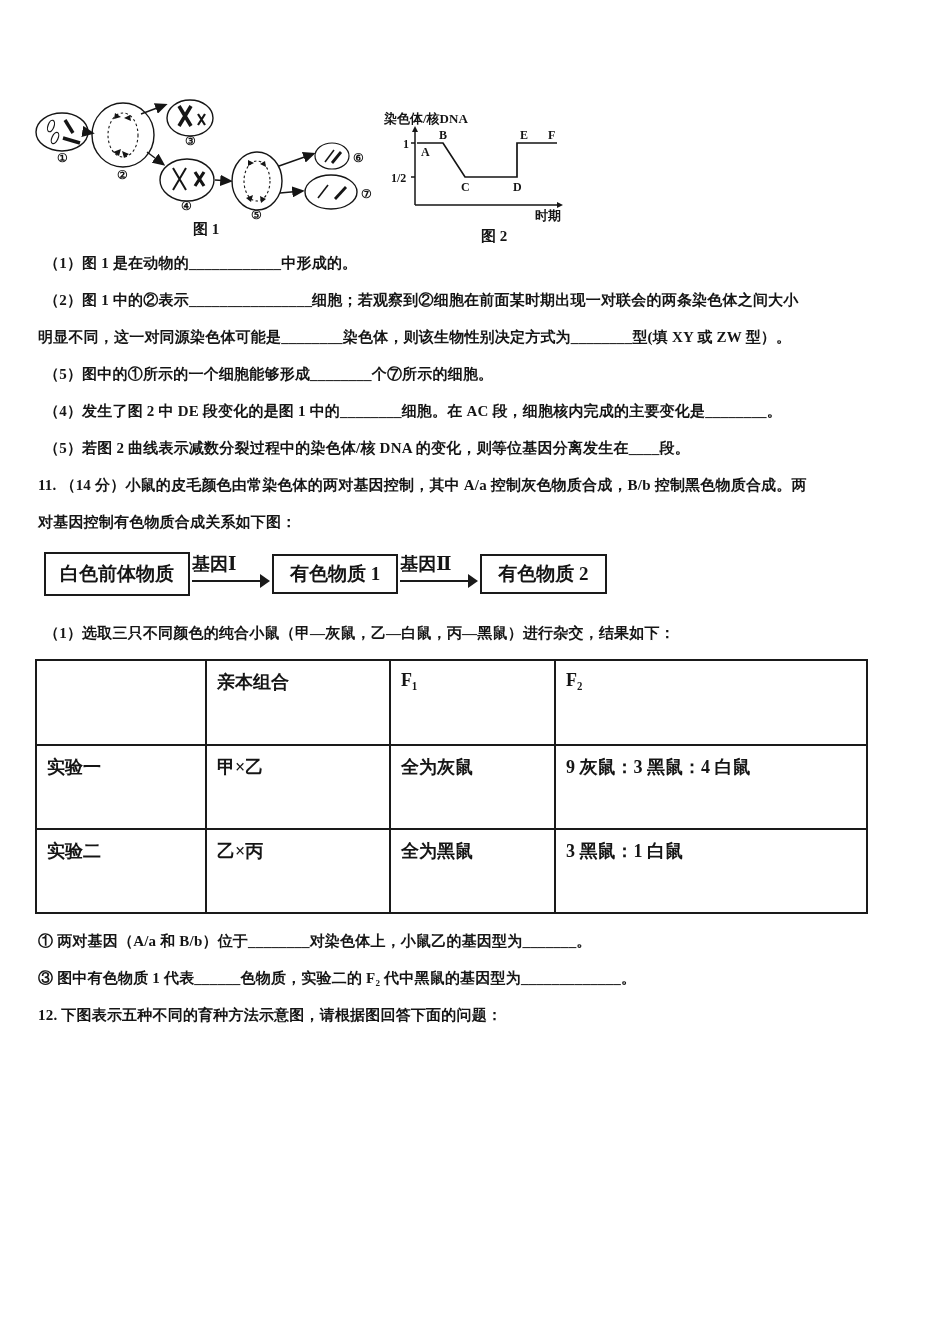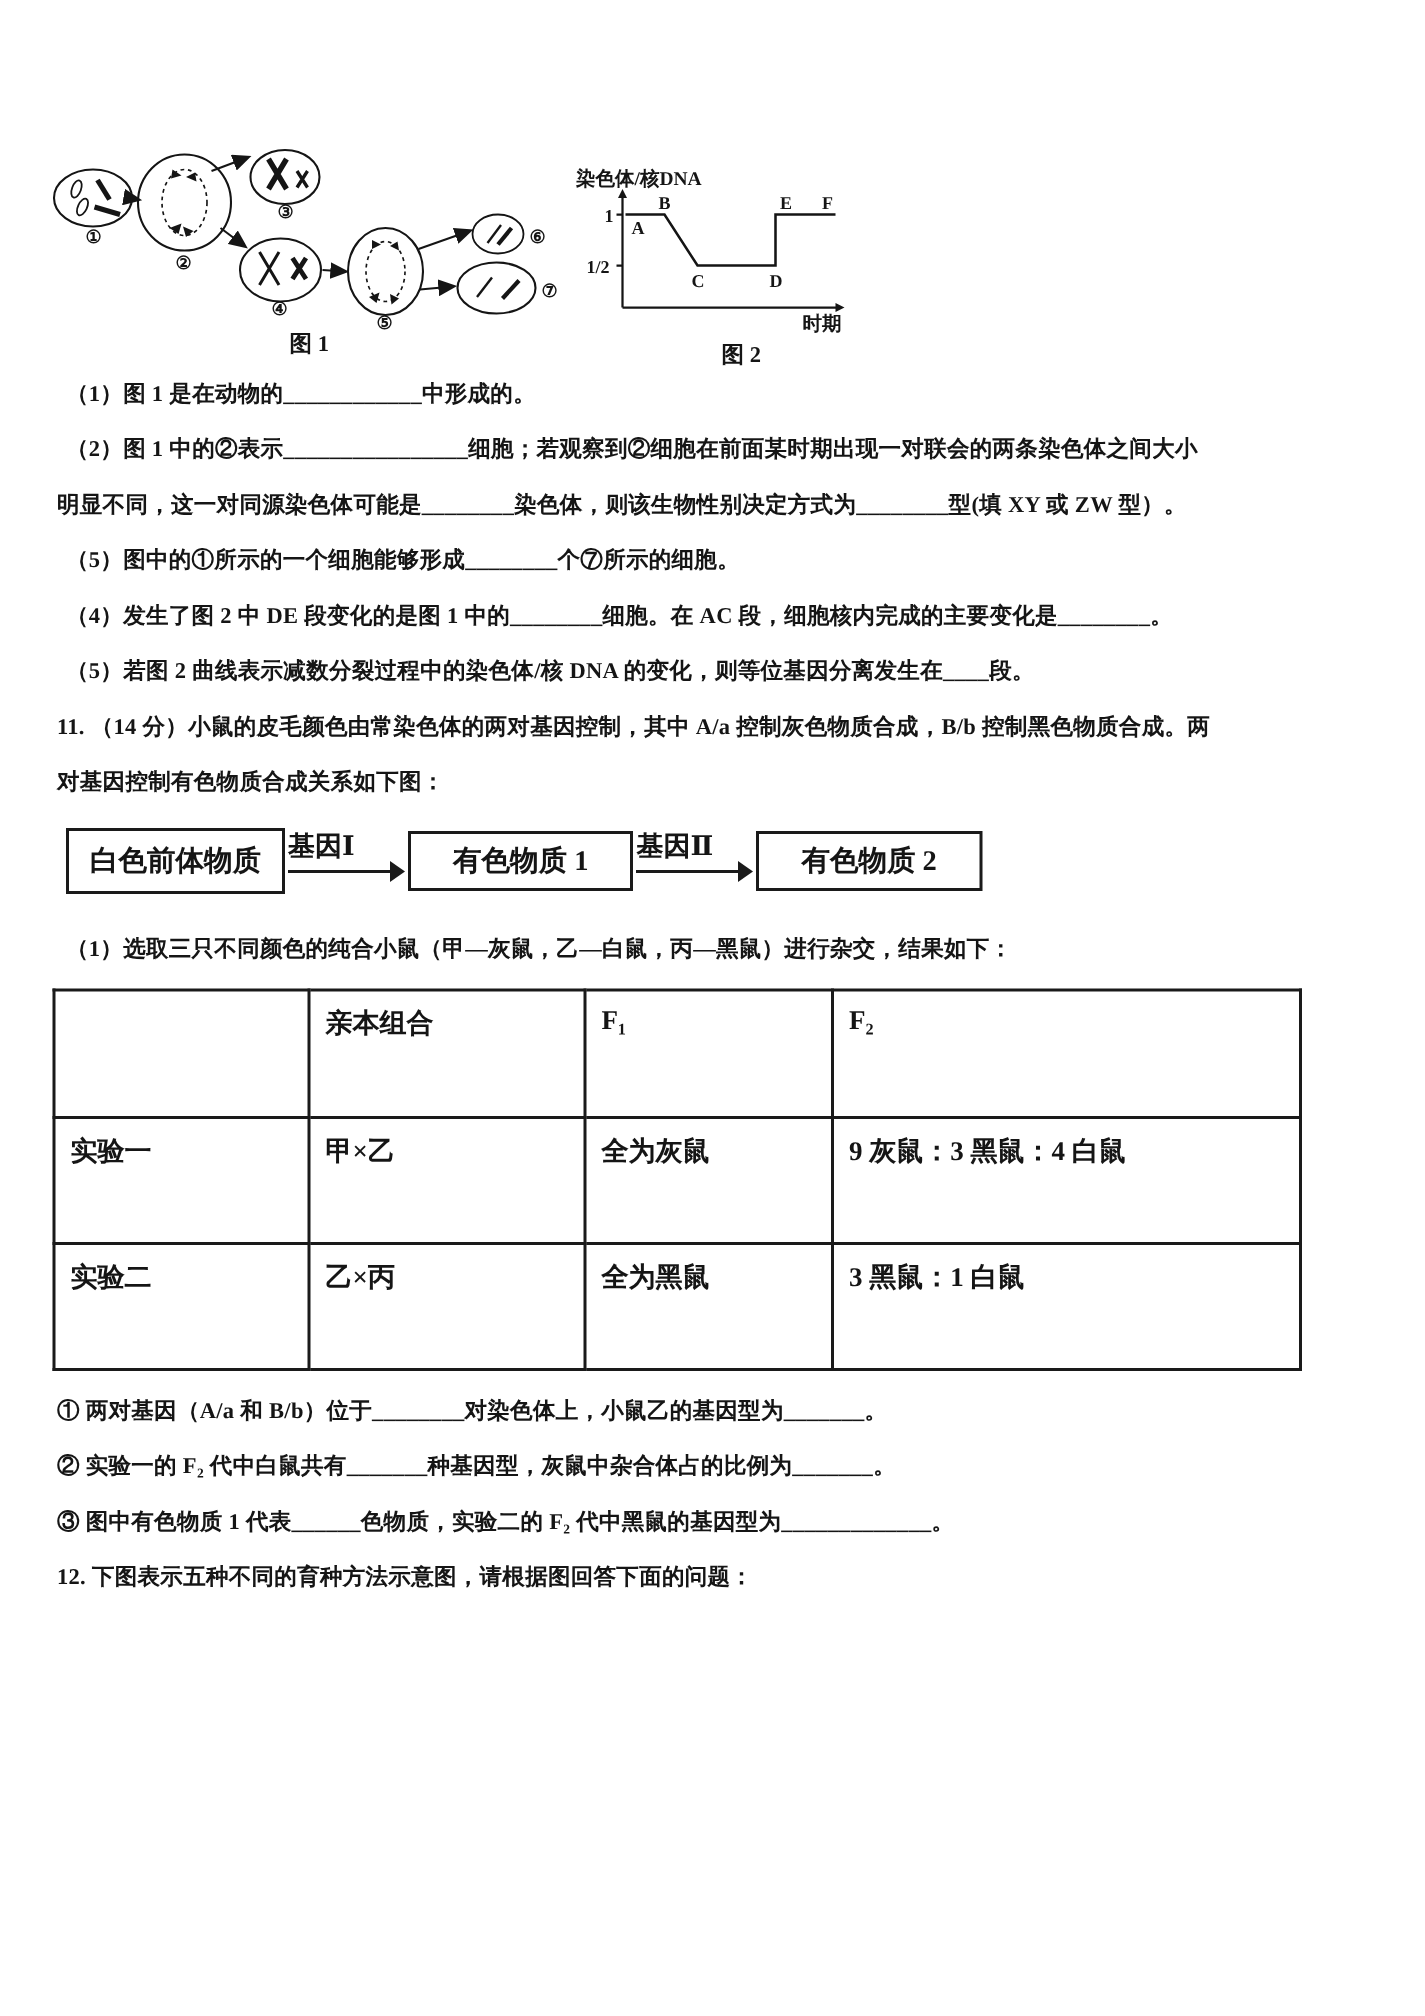--- a/index.html
+++ b/index.html
@@ -13,21 +13,21 @@
     overflow: hidden;
   }
   .figures { position: absolute; left: 0; top: 0; width: 950px; height: 250px; }
   #fig1 { position: absolute; left: 35px; top: 92px; }
   #fig2 { position: absolute; left: 383px; top: 108px; }
   .svg-label { font-family: "Liberation Serif", "DejaVu Serif", serif; font-weight: bold; fill: #151515; }
   .text-col { position: absolute; left: 38px; top: 252px; width: 880px; }
   .tline { font-size: 15px; line-height: 23px; margin-bottom: 14px; letter-spacing: 0.2px; white-space: nowrap; }
   .tline.indent { padding-left: 6px; }
   .flow { display: flex; align-items: center; margin: 14px 0 22px 6px; height: 52px; }
-  .flow-box { border: 2px solid #1a1a1a; padding: 5px 28px; font-size: 19px; white-space: nowrap; }
+  .flow-box { border: 2px solid #1a1a1a; padding: 5px 16px; font-size: 19px; white-space: nowrap; }
   .flow-box.big { padding: 7px 14px; }
   .flow-arrow { position: relative; width: 78px; height: 40px; margin: 0 2px; }
   .flow-arrow .lbl { position: absolute; left: 0; right: 10px; top: -2px; text-align: left; font-size: 18px; }
   .flow-arrow .shaft { position: absolute; left: 0; right: 8px; top: 26px; border-top: 2px solid #1a1a1a; }
   .flow-arrow .head { position: absolute; right: 0; top: 20px;
     width: 0; height: 0; border-left: 10px solid #1a1a1a;
     border-top: 7px solid transparent; border-bottom: 7px solid transparent; }
   table.cross { border-collapse: collapse; margin: 12px 0 16px -3px; table-layout: fixed; }
   table.cross td { border: 2px solid #1a1a1a; vertical-align: top; padding: 9px 10px; font-size: 18px; }
   .c0 { width: 170px; } .c1 { width: 184px; } .c2 { width: 165px; margin-top: 20px; } .c3 { width: 312px; }
@@ -193,17 +193,16 @@
     <tr class="rb">
       <td>实验二</td>
       <td>乙×丙</td>
       <td>全为黑鼠</td>
       <td>3 黑鼠：1 白鼠</td>
     </tr>
   </tbody>
     </table>
 
   <div class="tline">① 两对基因（A/a 和 B/b）位于________对染色体上，小鼠乙的基因型为_______。</div>
-  <div class="tline">② 实验一的 F₂ 代中白鼠共有_______种基因型，灰鼠中杂合体占的比例为_______。</div>
   <div class="tline">③ 图中有色物质 1 代表______色物质，实验二的 F₂ 代中黑鼠的基因型为_____________。</div>
 
   <div class="tline">12. 下图表示五种不同的育种方法示意图，请根据图回答下面的问题：</div>
 </div>
 
 </body></html>

